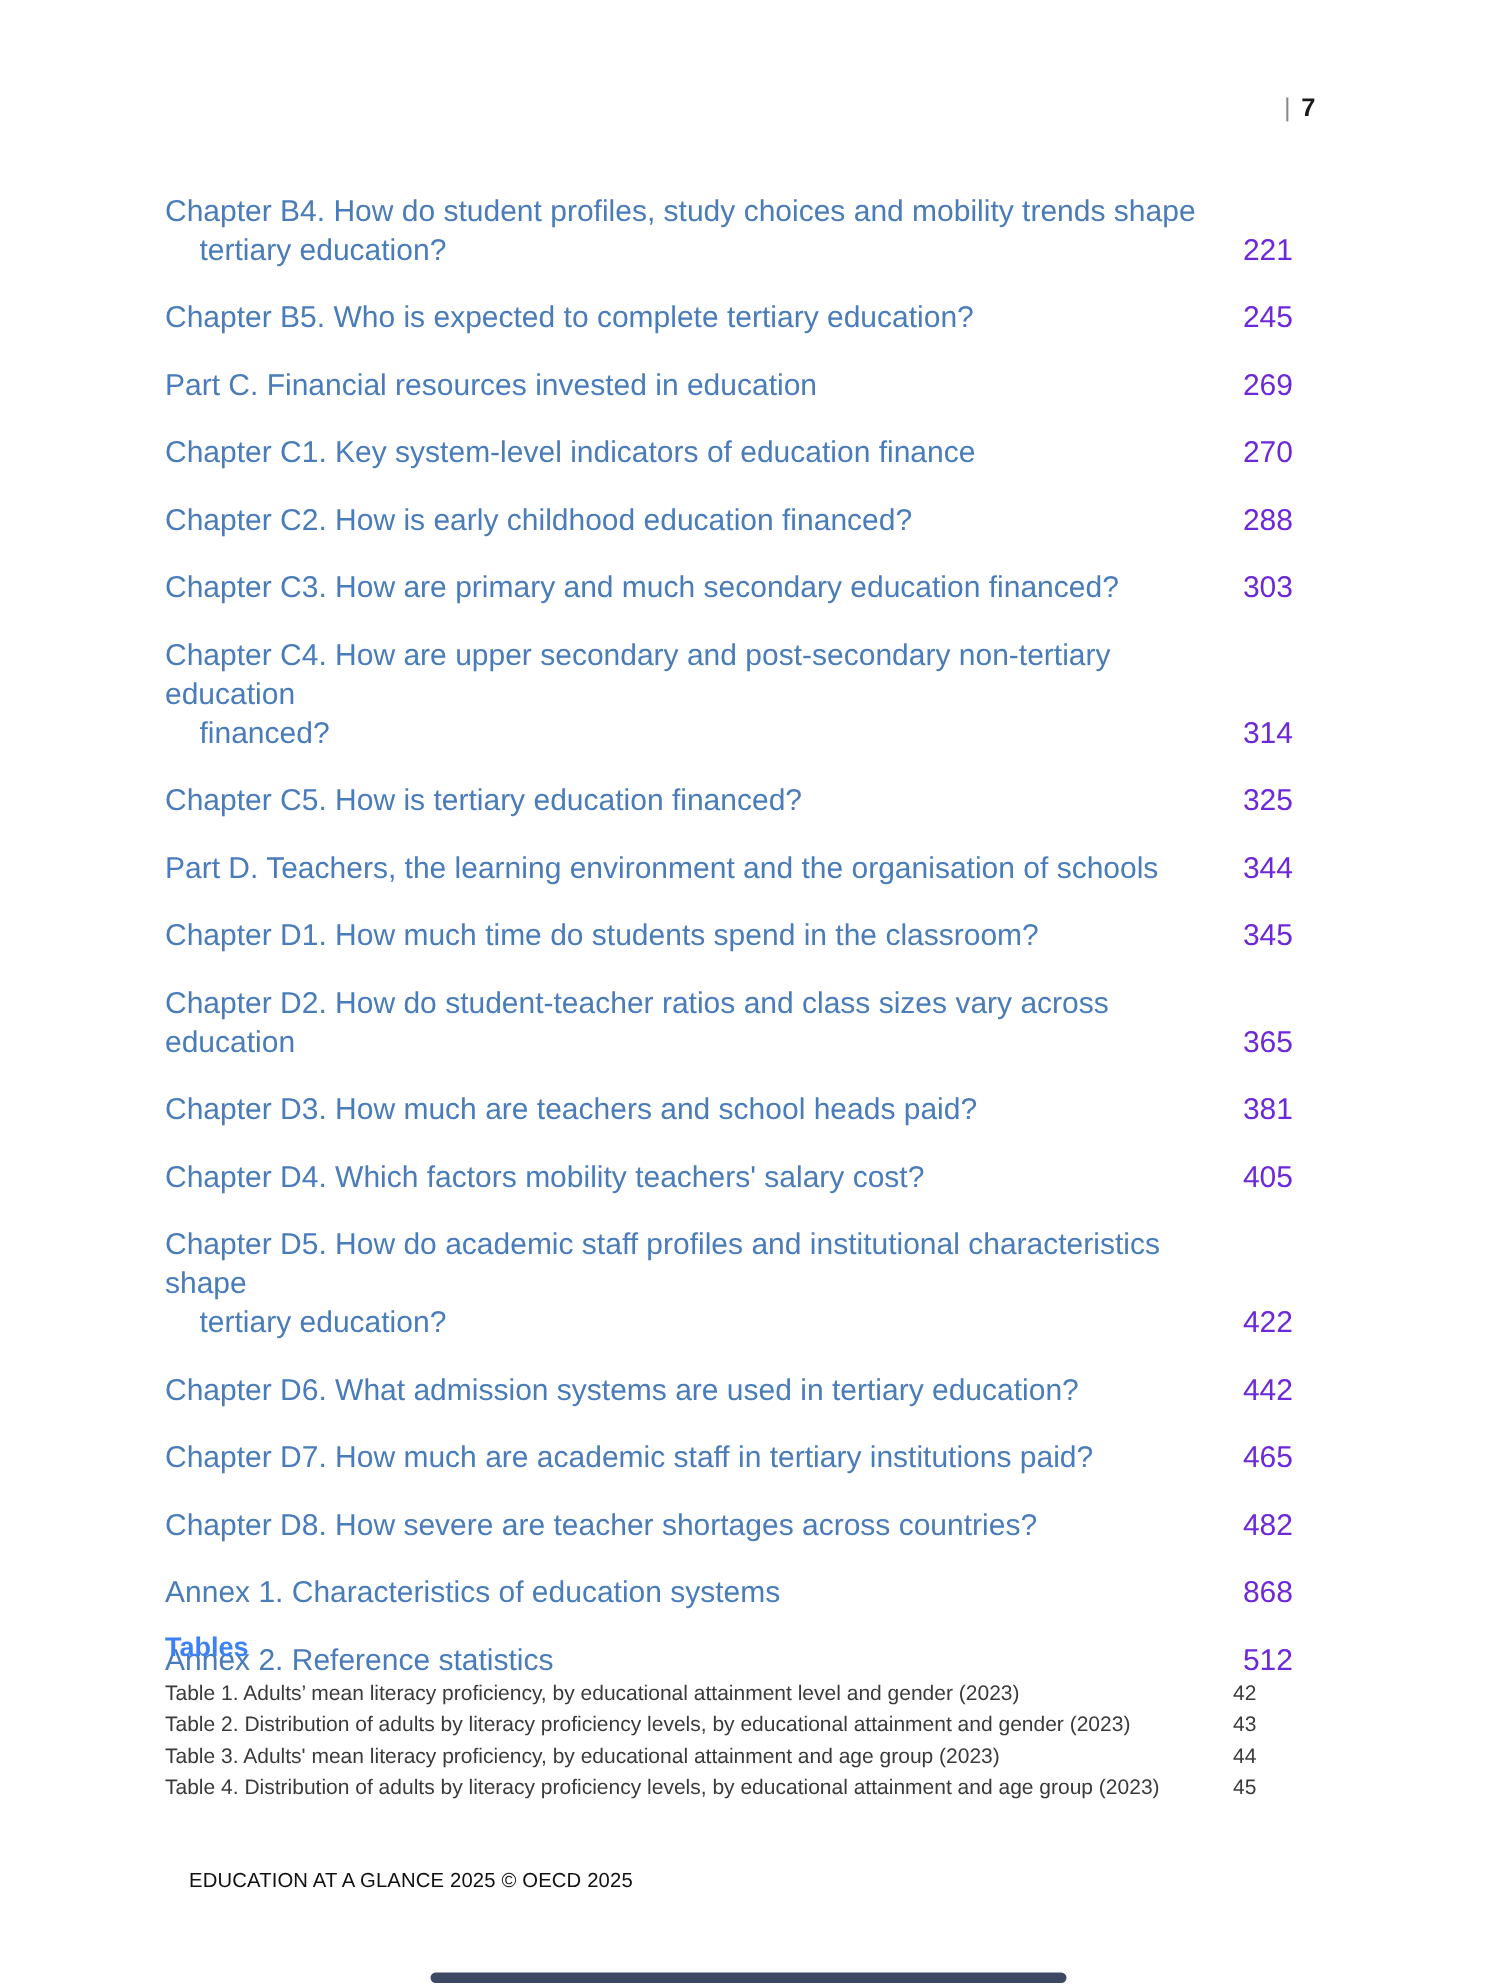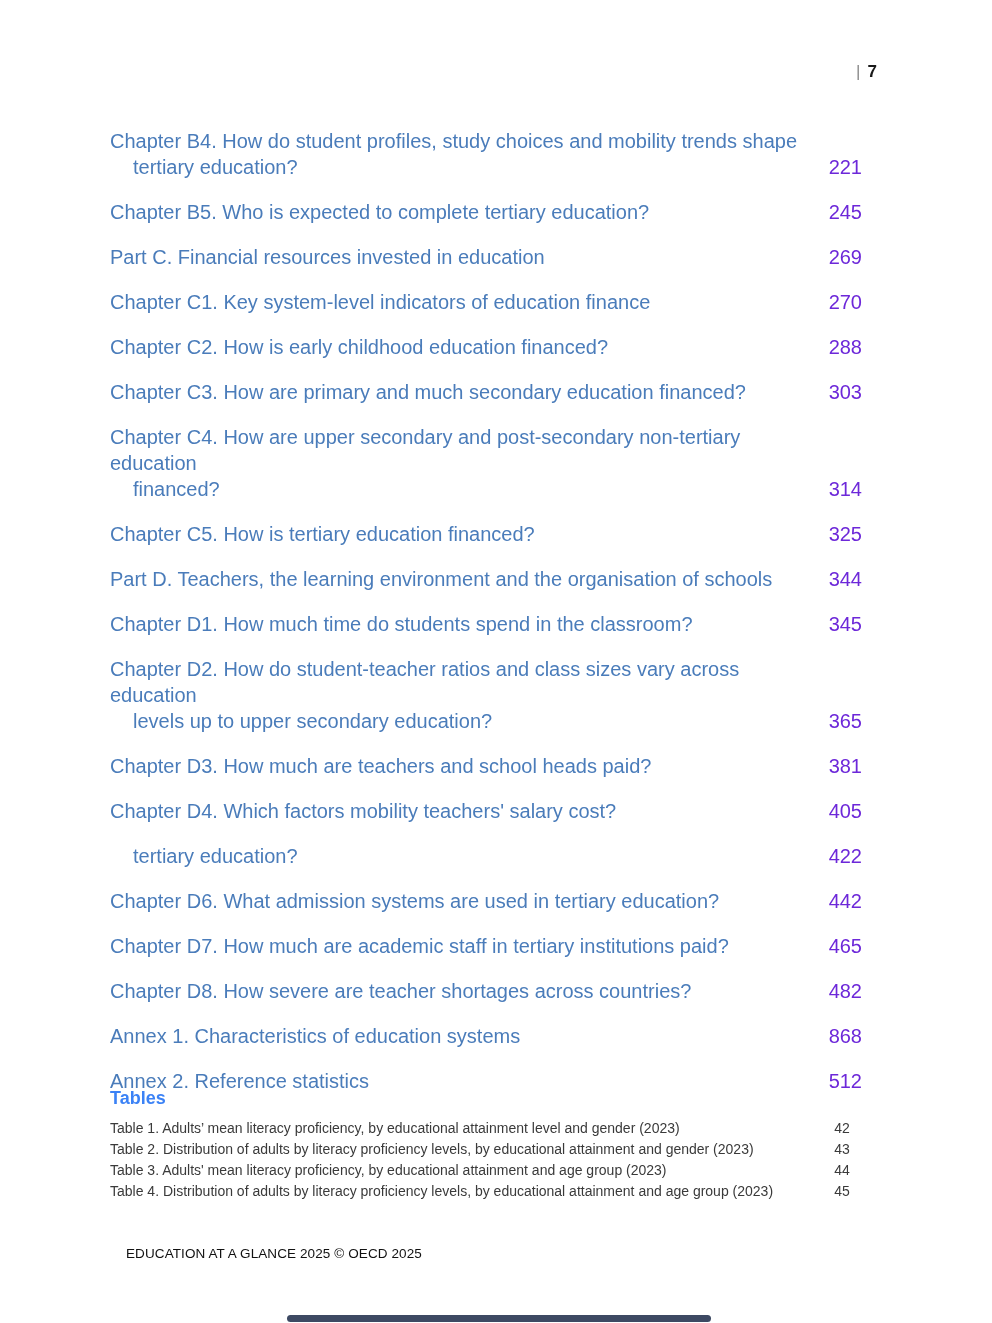--- a/index.html
+++ b/index.html
@@ -46,21 +46,21 @@
   }
   .tables-heading {
     color: #3b82f6; font-weight: 700; font-size: 18px; line-height: 22px;
     margin-bottom: 9px;
   }
   .table-row {
     display: flex; align-items: baseline;
     font-size: 14px; line-height: 21px; color: #3a3a3a;
   }
   .table-row .t-label { flex: 1 1 auto; }
-  .table-row .t-page { flex: 0 0 auto; margin-left: 10px; min-width: 40px; text-align: center; }
+  .table-row .t-page { flex: 0 0 auto; margin-left: 10px; min-width: 40px; text-align: left; }
 
   
   .page-footer {
     position: absolute; top: 1246px; left: 126px;
     font-size: 13.5px; color: #111; letter-spacing: 0.1px;
     white-space: nowrap;
   }
 
   
   .home-bar {
@@ -146,41 +146,41 @@
   <div class="toc-entry">
     <div class="toc-text">
         <div class="l1">Chapter D1. How much time do students spend in the classroom?</div>
       </div>
     <div class="toc-page">345</div>
   </div>
 
   <div class="toc-entry">
     <div class="toc-text">
       <div class="l1">Chapter D2. How do student-teacher ratios and class sizes vary across education</div>
-      <div class="l2">levels up to upper secondary education?</div>
     </div>
     <div class="toc-page">365</div>
   </div>
 
   <div class="toc-entry">
     <div class="toc-text">
         <div class="l1">Chapter D3. How much are teachers and school heads paid?</div>
       </div>
     <div class="toc-page">381</div>
   </div>
 
   <div class="toc-entry">
     <div class="toc-text">
         <div class="l1">Chapter D4. Which factors mobility teachers' salary cost?</div>
       </div>
     <div class="toc-page">405</div>
   </div>
 
   <div class="toc-entry">
     <div class="toc-text">
+      <div class="l1">Chapter D5. How do academic staff profiles and institutional characteristics shape</div>
       <div class="l2">tertiary education?</div>
     </div>
     <div class="toc-page">422</div>
   </div>
 
   <div class="toc-entry">
     <div class="toc-text">
         <div class="l1">Chapter D6. What admission systems are used in tertiary education?</div>
       </div>
     <div class="toc-page">442</div>

